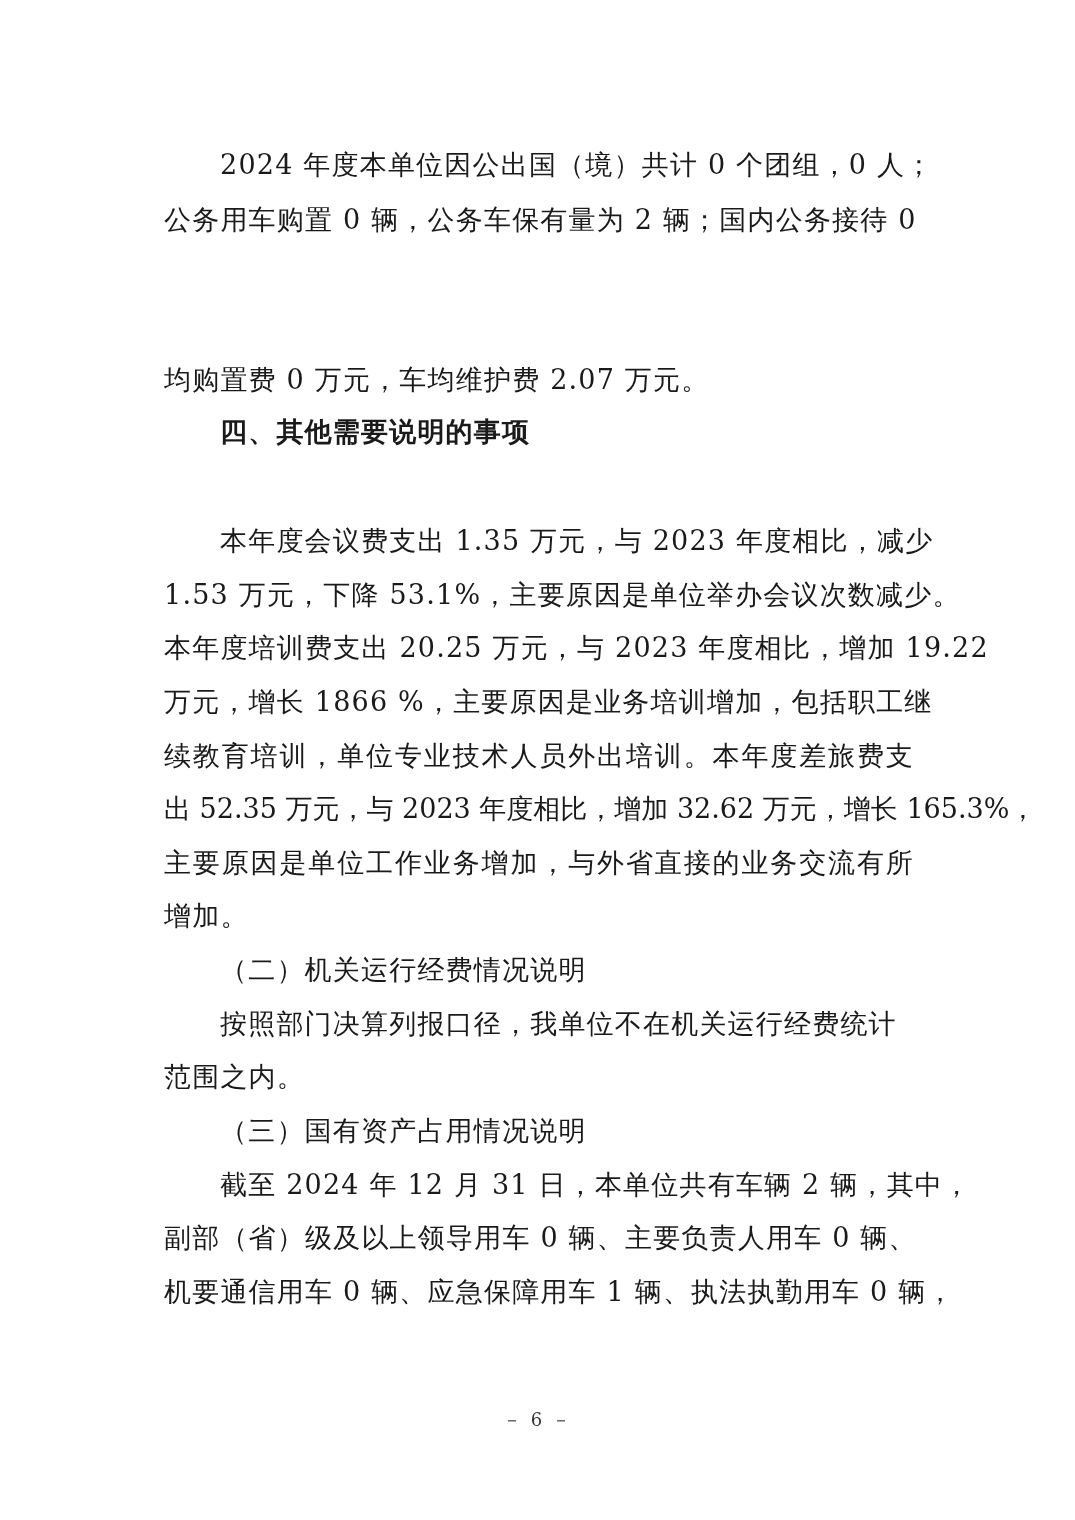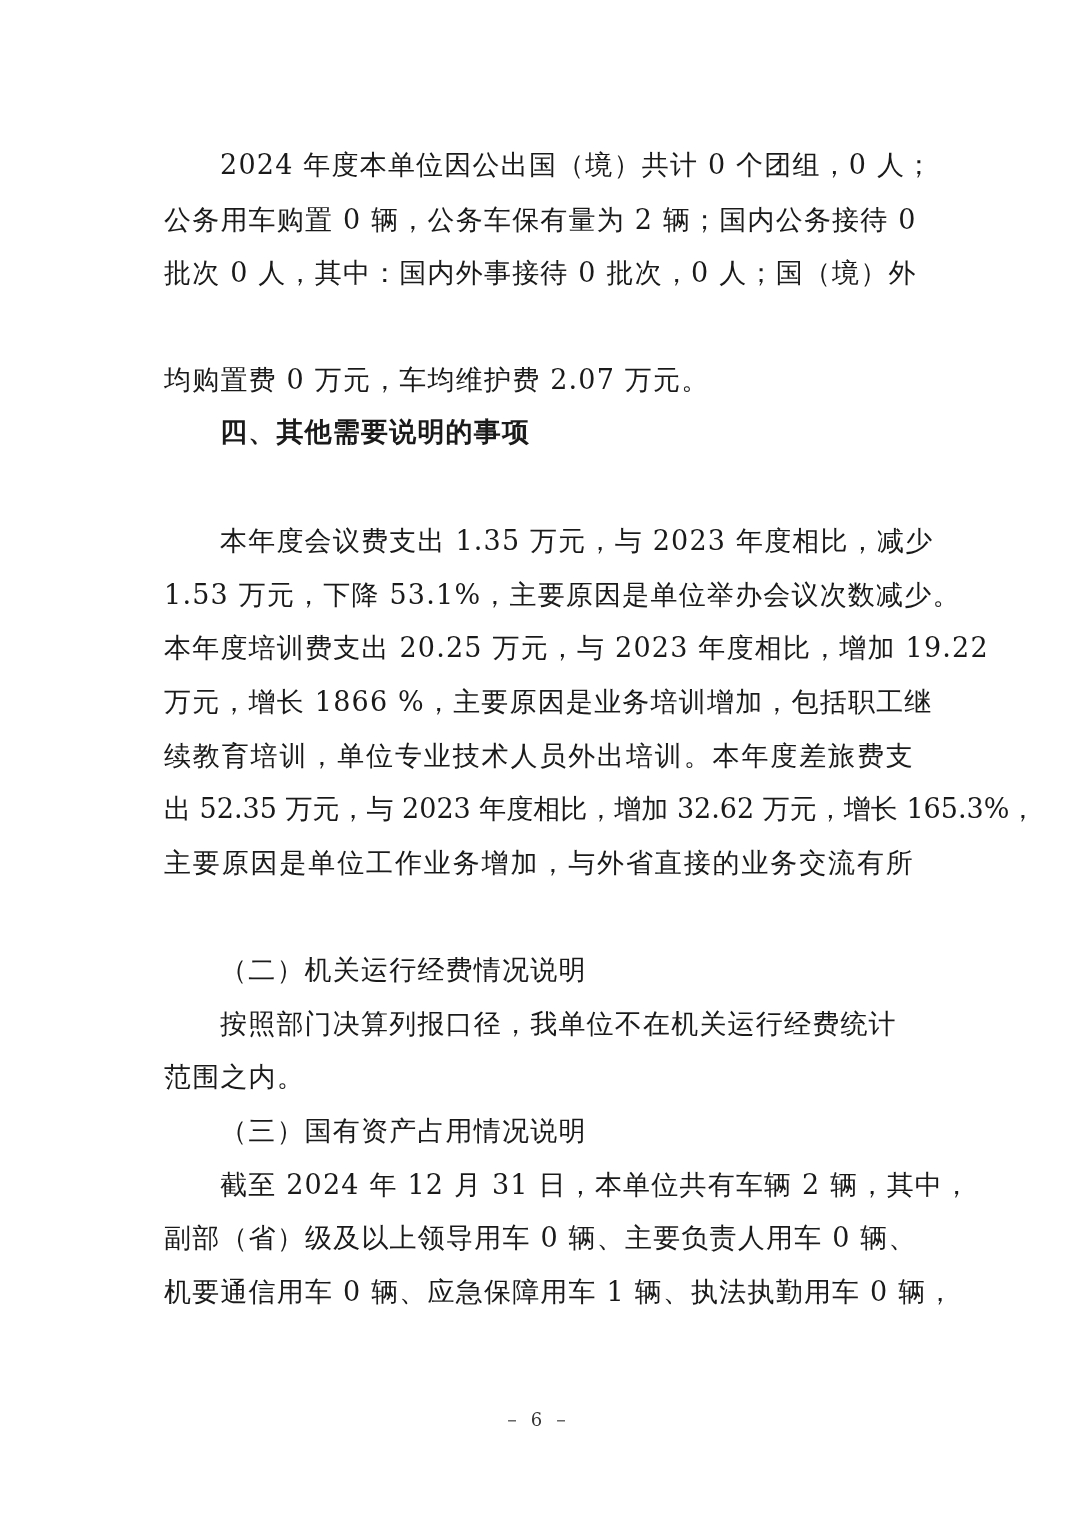--- a/index.html
+++ b/index.html
@@ -14,32 +14,32 @@
   .pagenum { position: absolute; top: 1408px; left: 0; width: 1075px; text-align: center;
              font-size: 18px; color: #333; letter-spacing: 2px; }
 </style>
 </head>
 <body>
 
 <div class="page">
 
   <div class="line indent" style="top:145px">2024 年度本单位因公出国（境）共计 0 个团组，0 人；</div>
   <div class="line justify" style="top:200px">公务用车购置 0 辆，公务车保有量为 2 辆；国内公务接待 0</div>
-  <div class="line justify" style="top:253px">批次 0 人，其中：国内外事接待 0 批次，0 人；国（境）外</div>
   <div class="line" style="top:360px">均购置费 0 万元，车均维护费 2.07 万元。</div>
 
   <div class="line indent heading" style="top:414px">四、其他需要说明的事项</div>
 
   <div class="line indent" style="top:521px">本年度会议费支出 1.35 万元，与 2023 年度相比，减少</div>
   <div class="line" style="top:575px">1.53 万元，下降 53.1%，主要原因是单位举办会议次数减少。</div>
   <div class="line" style="top:628px">本年度培训费支出 20.25 万元，与 2023 年度相比，增加 19.22</div>
   <div class="line justify" style="top:682px">万元，增长 1866 %，主要原因是业务培训增加，包括职工继</div>
   <div class="line justify" style="top:736px">续教育培训，单位专业技术人员外出培训。本年度差旅费支</div>
   <div class="line" style="top:789px; letter-spacing:0px">出 52.35 万元，与 2023 年度相比，增加 32.62 万元，增长 165.3%，</div>
   <div class="line justify" style="top:843px">主要原因是单位工作业务增加，与外省直接的业务交流有所</div>
+  <div class="line" style="top:896px">增加。</div>
 
   <div class="line indent" style="top:950px">（二）机关运行经费情况说明</div>
   <div class="line indent" style="top:1004px">按照部门决算列报口径，我单位不在机关运行经费统计</div>
   <div class="line indent" style="top:1111px">（三）国有资产占用情况说明</div>
 
   <div class="line" style="top:1057px">范围之内。</div>
   <div class="line indent" style="top:1165px">截至 2024 年 12 月 31 日，本单位共有车辆 2 辆，其中，</div>
   <div class="line justify" style="top:1218px">副部（省）级及以上领导用车 0 辆、主要负责人用车 0 辆、</div>
   <div class="line" style="top:1272px">机要通信用车 0 辆、应急保障用车 1 辆、执法执勤用车 0 辆，</div>
 

